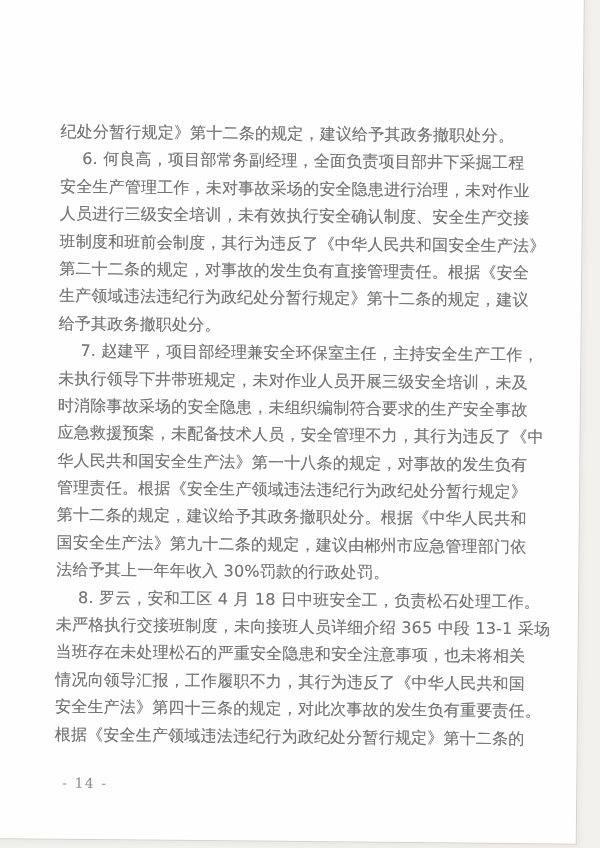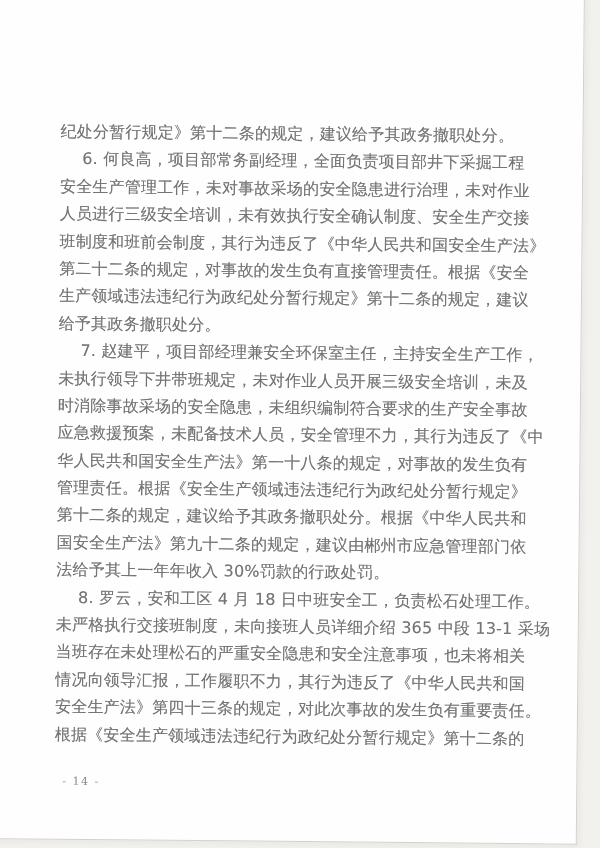--- a/index.html
+++ b/index.html
@@ -47,21 +47,21 @@
     white-space: nowrap;
   }
   .indent {
     padding-left: 22px;
   }
   .pagenum {
     position: absolute;
     left: 82px;
     top: 794px;
     font-family: "DejaVu Serif", serif;
-    font-size: 11px;
+    font-size: 14px;
     letter-spacing: 1.5px;
     color: #8b8b8b;
   }
 </style>
 </head>
 <body>
 
 <div class="viewport">
   <div class="sheet">
     <div class="textblock">

